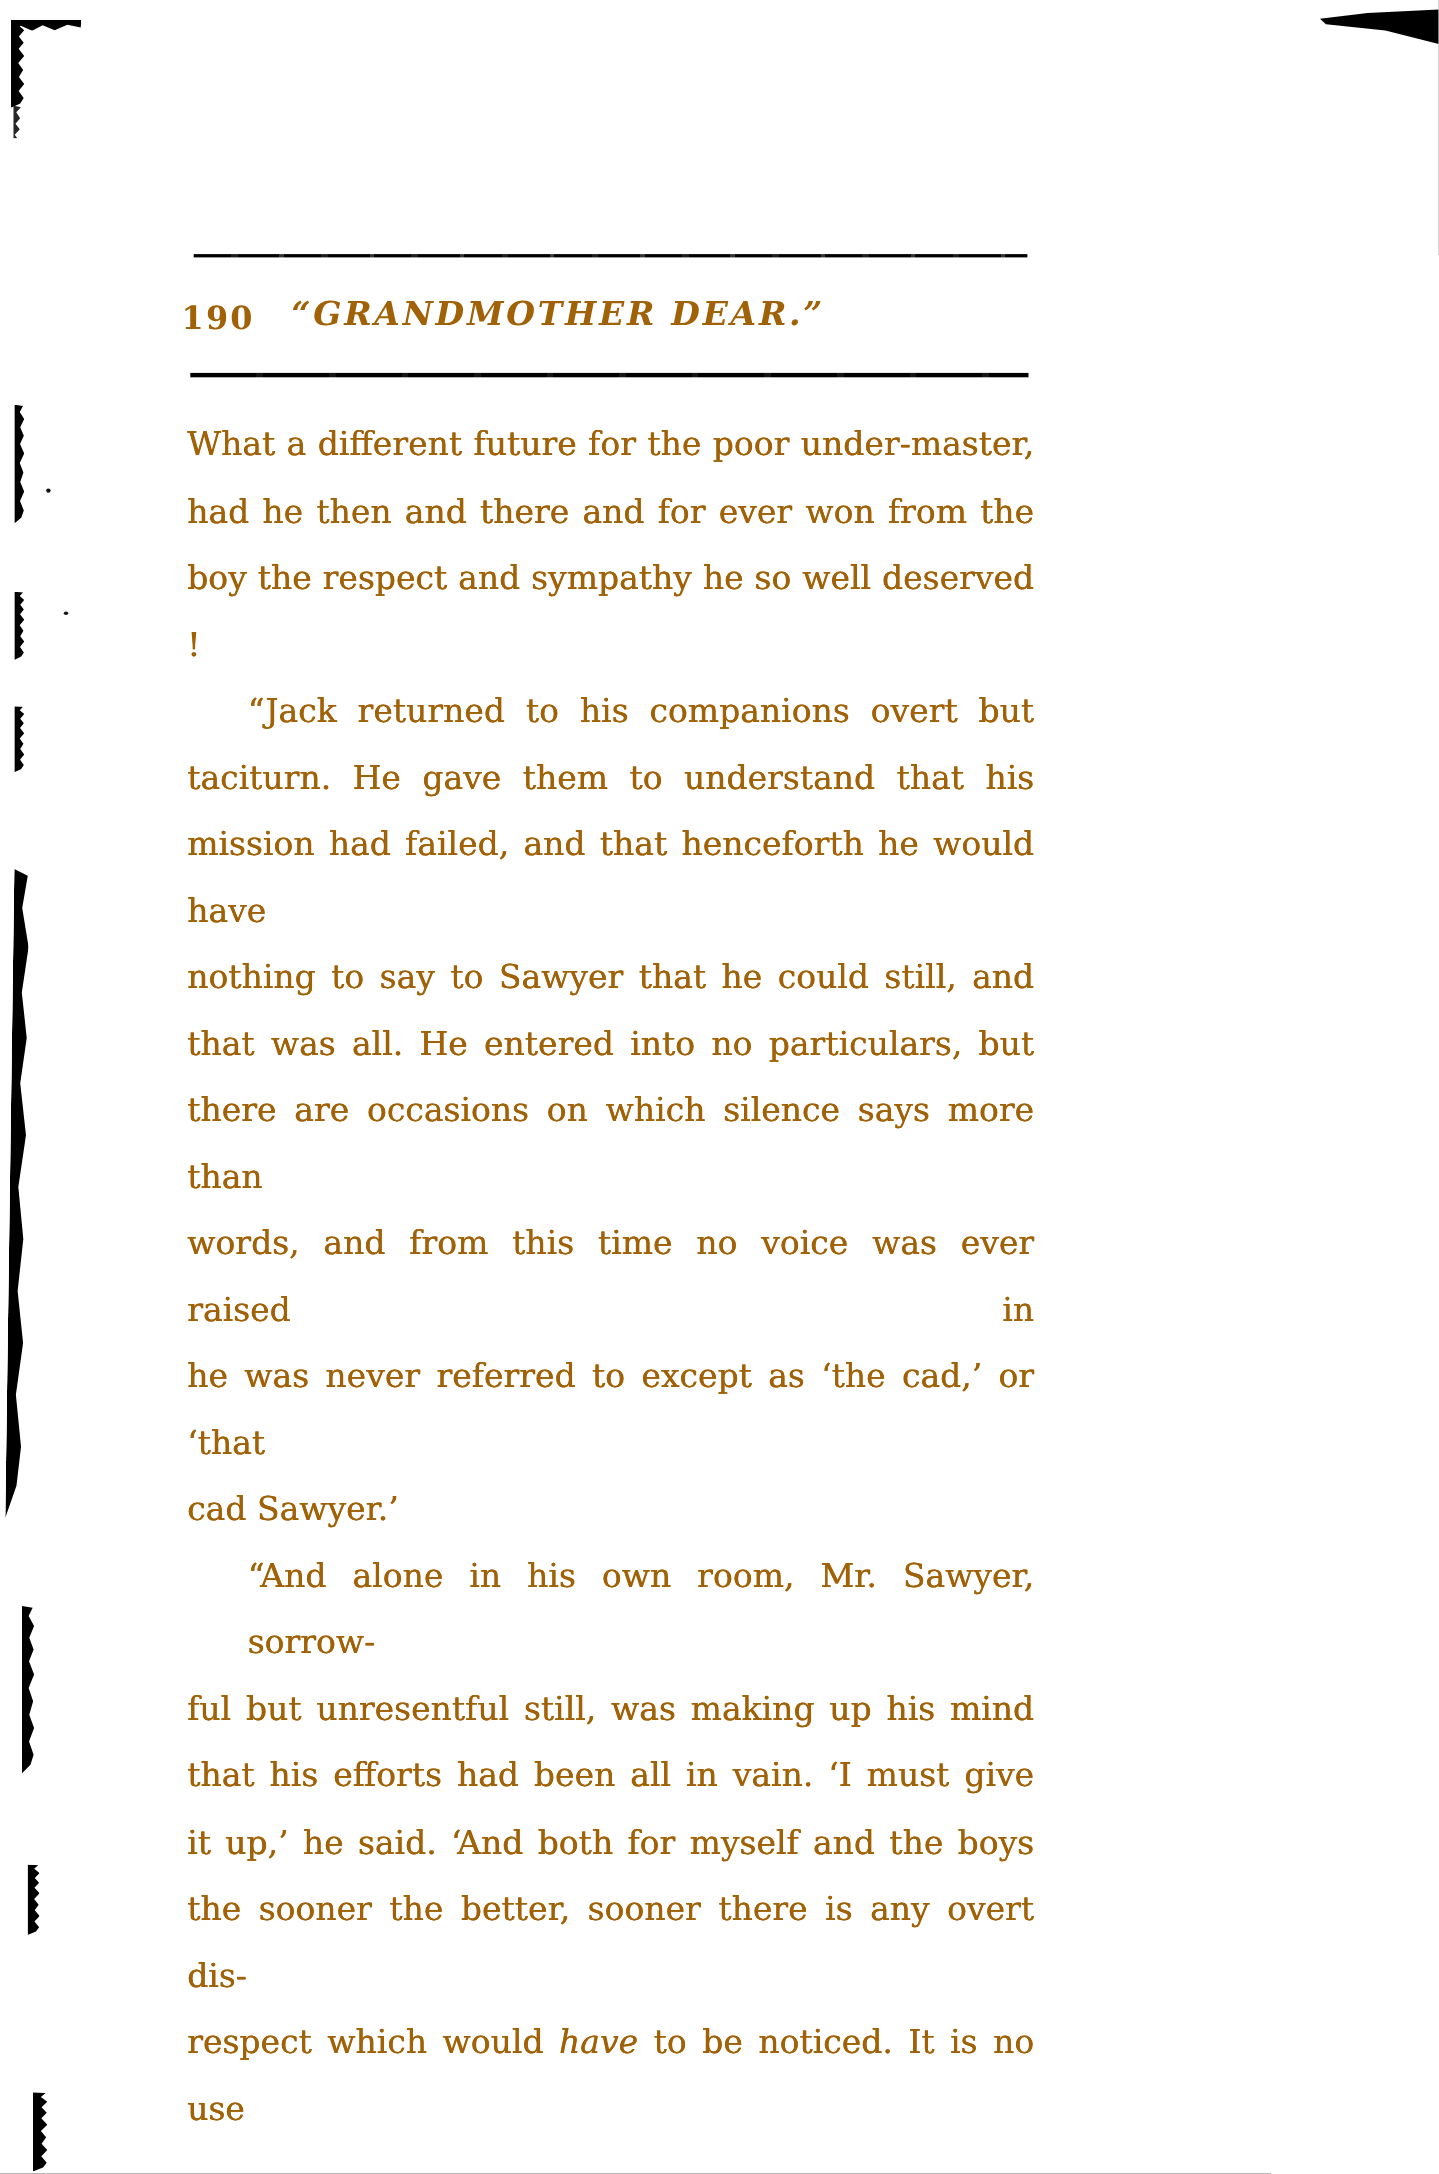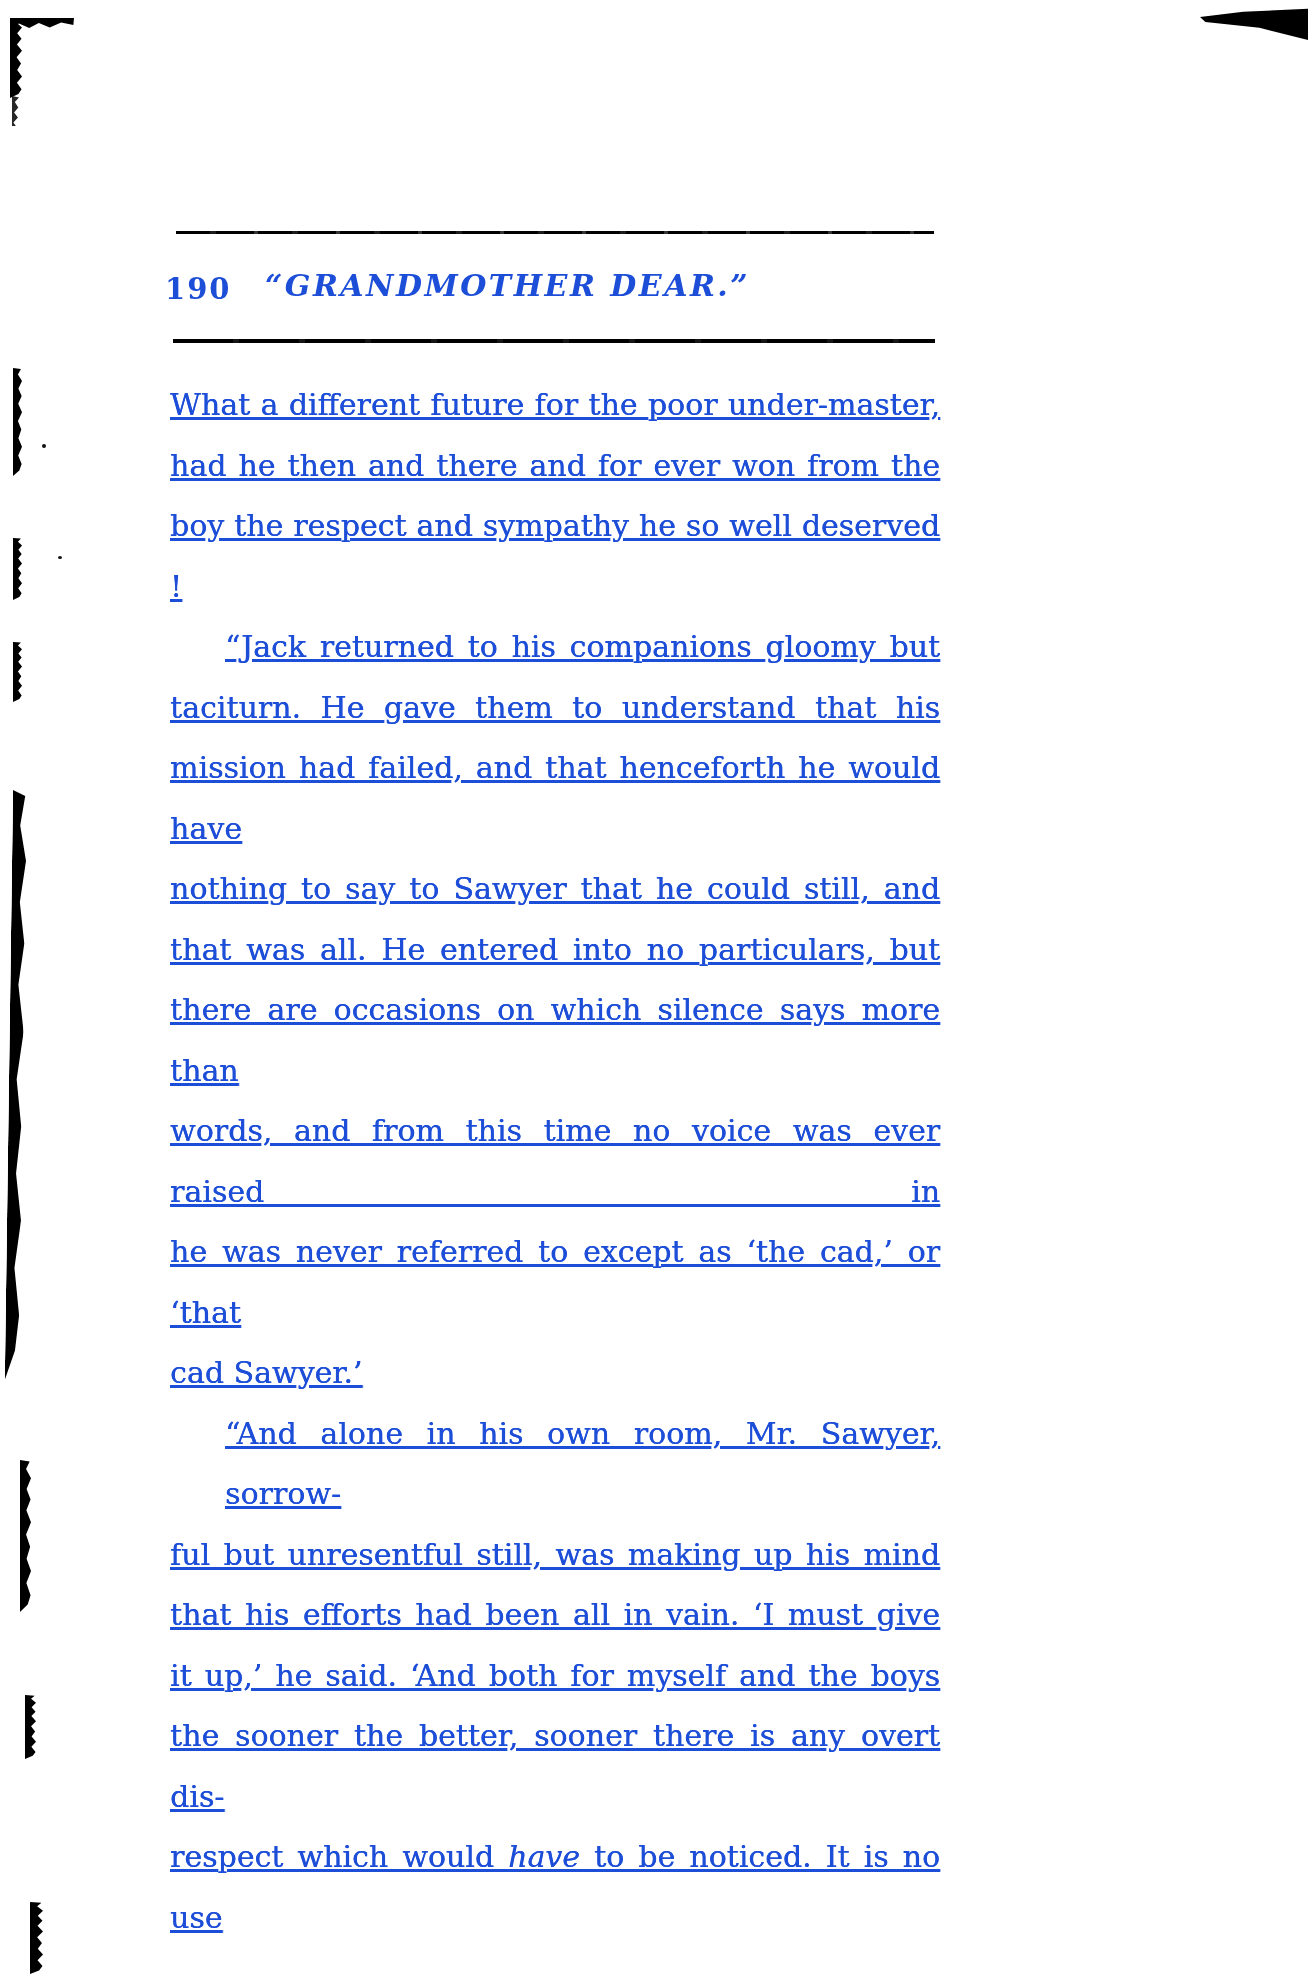--- a/index.html
+++ b/index.html
@@ -2,39 +2,39 @@
 <html><head>
 <meta charset="utf-8">
 <style>
   html,body{margin:0;padding:0;background:#888;}
   #scan-page{
     position:relative;
     width:1308px;height:1976px;
     background:#ffffff;
     overflow:hidden;
     font-family:"DejaVu Serif","Liberation Serif",serif;
-    color:#1d4ed8;
+    color:#a16207;
   }
   
   .rule{position:absolute;background:#0d0d0d;}
   #rule-top{left:176px;top:231px;width:758px;height:3px;
     background:repeating-linear-gradient(90deg,#000 0 34px,#1c1c1c 34px 40px,#000 40px 78px,#333 78px 82px);}
   #rule-under-header{left:173px;top:339px;width:762px;height:4px;
     background:repeating-linear-gradient(90deg,#000 0 60px,#151515 60px 66px);}
   #header-row{position:absolute;left:175px;top:268px;width:760px;height:46px;}
   #page-number{position:absolute;left:-10px;top:4px;font-size:29px;font-weight:bold;letter-spacing:2px;}
   #running-title{position:absolute;left:0;right:0;text-align:left;padding-left:90px;
     font-size:30px;font-weight:bold;font-style:italic;letter-spacing:2.5px;white-space:nowrap;}
   
   #body-text{
     position:absolute;left:170px;top:375px;width:770px;
     font-size:30px;line-height:60.5px;
     text-shadow:0.35px 0 0 currentColor;
   }
-  .line{text-align:justify;text-align-last:justify;white-space:normal;text-decoration:underline;}
+  .line{text-align:justify;text-align-last:justify;white-space:normal;}
   .line.indent{padding-left:55px;}
   .line.endline{text-align:center;text-align-last:left;}
   .line em{font-style:italic;}
   
   .ink{position:absolute;background:#000;}
   .jag-right{clip-path:polygon(0 0,88% 1%,55% 6%,100% 12%,60% 19%,96% 26%,58% 33%,100% 41%,55% 49%,92% 57%,60% 65%,100% 73%,58% 81%,96% 89%,70% 95%,0 100%);}
   .jag-down{clip-path:polygon(0 0,100% 0,99% 70%,80% 45%,62% 95%,45% 50%,30% 100%,14% 55%,4% 90%);}
   #corner-bracket-h{left:10px;top:18px;width:64px;height:10px;}
   #corner-bracket-v{left:10px;top:18px;width:12px;height:80px;}
   #corner-bracket-fade{left:12px;top:96px;width:7px;height:30px;opacity:.85;
@@ -67,21 +67,21 @@
   <div id="header-row">
     <span id="page-number">190</span>
     <span id="running-title">“GRANDMOTHER DEAR.”</span>
   </div>
   <div class="rule" id="rule-under-header"></div>
 
   <div id="body-text">
     <div class="line">What a different future for the poor under-master,</div>
     <div class="line">had he then and there and for ever won from the</div>
     <div class="line">boy the respect and sympathy he so well deserved !</div>
-    <div class="line indent">“Jack returned to his companions gloomy but</div>
+    <div class="line indent">“Jack returned to his companions overt but</div>
     <div class="line">taciturn.  He gave them to understand that his</div>
     <div class="line">mission had failed, and that henceforth he would have</div>
     <div class="line">nothing to say to Sawyer that he could still, and</div>
     <div class="line">that was all.  He entered into no particulars, but</div>
     <div class="line">there are occasions on which silence says more than</div>
     <div class="line">words, and from this time no voice was ever raised in</div>
     <div class="line">he was never referred to except as ‘the cad,’ or ‘that</div>
     <div class="line endline">cad Sawyer.’</div>
     <div class="line indent">“And alone in his own room, Mr. Sawyer, sorrow-</div>
     <div class="line">ful but unresentful still, was making up his mind</div>

